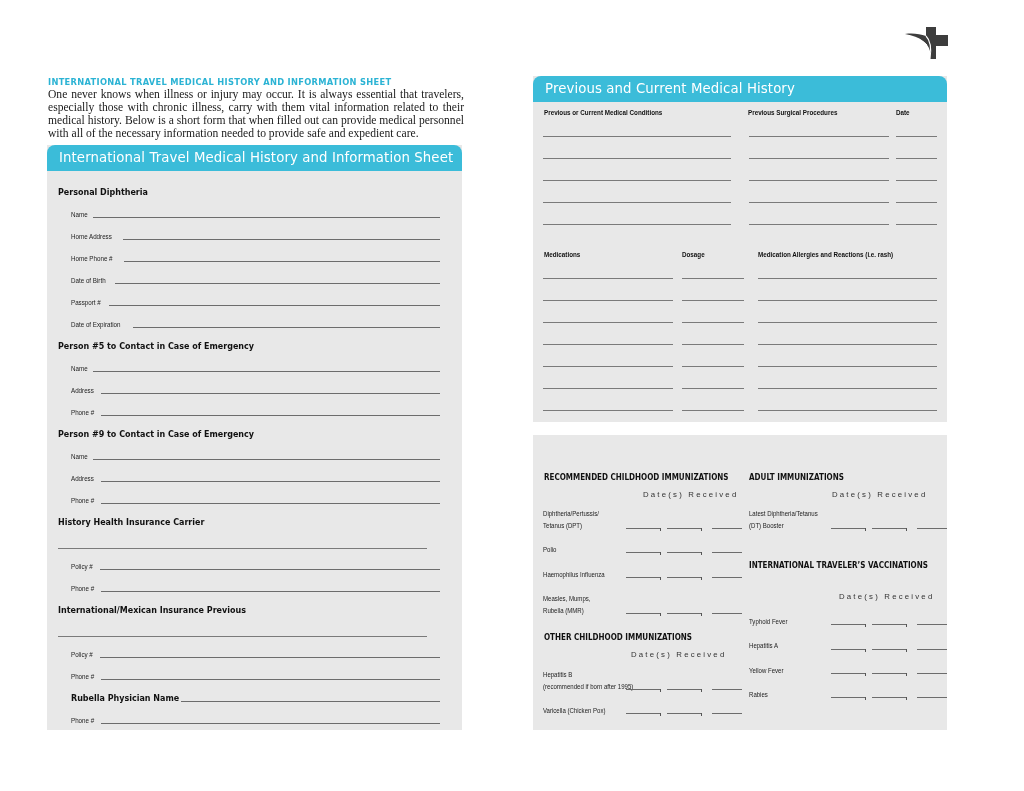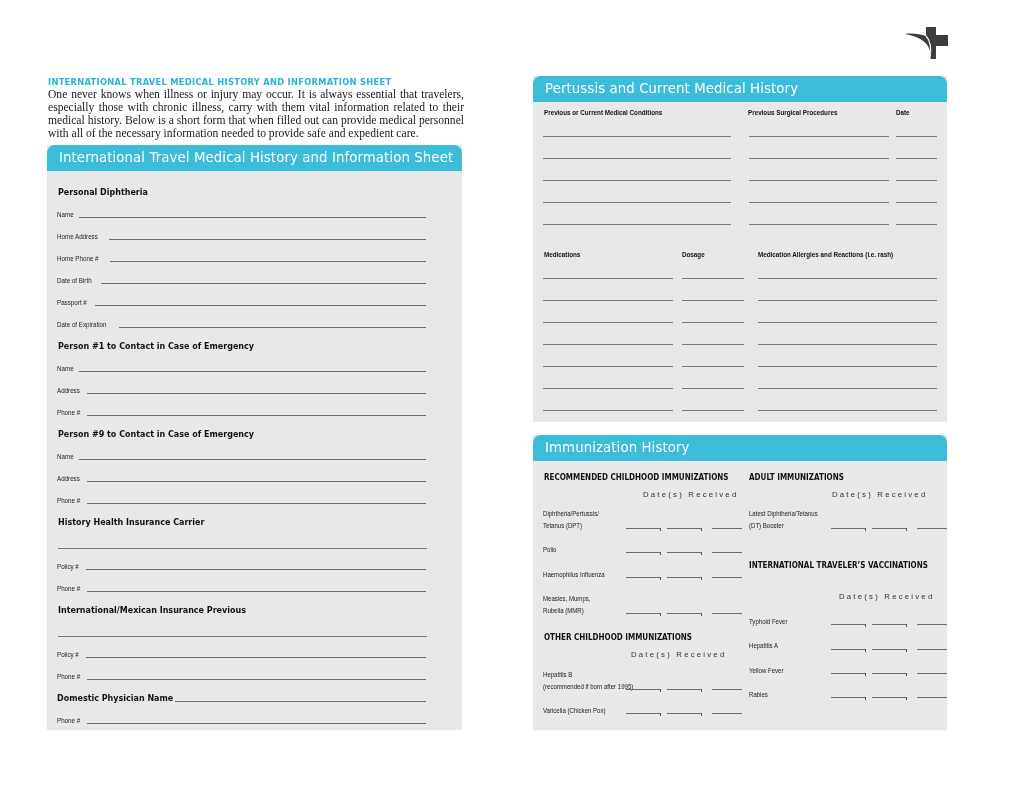--- a/index.html
+++ b/index.html
@@ -13,21 +13,21 @@
   .intro-body { font-family: "Liberation Serif", serif; font-size: 11.6px; line-height: 13px; color: #1a1a1a; text-align: justify; text-align-last: left; }
 
   .panel { position: absolute; background: #e8e8e8; }
   .panel-header { height: 26px; background: #3bbcd9; border-radius: 8px 8px 0 0; color: #ffffff; font-family: "DejaVu Sans", sans-serif; font-size: 13.3px; line-height: 26px; padding-left: 12px; letter-spacing: 0.1px; }
 
   #left-panel { left: 47px; top: 145px; width: 415px; height: 585px; }
   #history-panel { left: 533px; top: 76px; width: 414px; height: 346px; }
   #immun-panel { left: 533px; top: 435px; width: 414px; height: 295px; }
 
   .sec { position: absolute; font-family: "DejaVu Sans", sans-serif; font-weight: bold; font-size: 8px; color: #111; white-space: nowrap; }
-  .frow { position: absolute; left: 10px; width: 369px; height: 10px; display: flex; align-items: flex-end; }
+  .frow { position: absolute; left: 24px; width: 369px; height: 10px; display: flex; align-items: flex-end; }
   .flabel { font-family: "Liberation Sans", sans-serif; font-size: 7.6px; color: #222; white-space: nowrap; transform: scaleX(0.82); transform-origin: left bottom; line-height: 9px; }
   .flabel-bold { font-family: "DejaVu Sans", sans-serif; font-weight: bold; font-size: 8px; color: #111; white-space: nowrap; line-height: 9px; }
   .fline { flex: 1; height: 1px; background: #6c6c6c; margin-left: 2px; margin-bottom: 1px; }
   .hline { position: absolute; height: 1px; background: #7a7a7a; }
 
   .colhead { position: absolute; font-family: "Liberation Sans", sans-serif; font-weight: bold; font-size: 7.4px; color: #111; white-space: nowrap; transform: scaleX(0.85); transform-origin: left top; }
 
   .ihead { position: absolute; font-family: "DejaVu Sans", sans-serif; font-weight: bold; font-size: 8px; color: #111; white-space: nowrap; transform: scaleX(0.9); transform-origin: left top; }
   .dr { position: absolute; font-family: "Liberation Sans", sans-serif; font-size: 7.8px; color: #333; letter-spacing: 2.2px; white-space: nowrap; }
   .ilabel { position: absolute; font-family: "Liberation Sans", sans-serif; font-size: 7.4px; color: #222; line-height: 12px; white-space: nowrap; transform: scaleX(0.82); transform-origin: left top; }
@@ -71,21 +71,21 @@
         <span class="fline"></span>
       </div>
       <div class="frow" style="top: 152px;">
         <span class="flabel">Passport #</span>
         <span class="fline"></span>
       </div>
       <div class="frow" style="top: 174px;">
         <span class="flabel">Date of Expiration</span>
         <span class="fline"></span>
       </div>
-      <div class="sec" style="left: 11px; top: 197px;">Person #1 to Contact in Case of Emergency</div>
+      <div class="sec" style="left: 11px; top: 197px;">Person #5 to Contact in Case of Emergency</div>
       <div class="frow" style="top: 218px;">
         <span class="flabel">Name</span>
         <span class="fline"></span>
       </div>
       <div class="frow" style="top: 240px;">
         <span class="flabel">Address</span>
         <span class="fline"></span>
       </div>
       <div class="frow" style="top: 262px;">
         <span class="flabel">Phone #</span>
@@ -118,32 +118,32 @@
       <div class="hline" style="left: 11px; width: 369px; top: 491px;"></div>
       <div class="frow" style="top: 504px;">
         <span class="flabel">Policy #</span>
         <span class="fline"></span>
       </div>
       <div class="frow" style="top: 526px;">
         <span class="flabel">Phone #</span>
         <span class="fline"></span>
       </div>
       <div class="frow" style="top: 548px;">
-        <span class="flabel-bold">Domestic Physician Name</span>
+        <span class="flabel-bold">Rubella Physician Name</span>
         <span class="fline"></span>
       </div>
       <div class="frow" style="top: 570px;">
         <span class="flabel">Phone #</span>
         <span class="fline"></span>
       </div>
     </div>
 </div>
 
 <div class="panel" id="history-panel">
-  <div class="panel-header">Pertussis and Current Medical History</div>
+  <div class="panel-header">Previous and Current Medical History</div>
   <div class="colhead" style="left:11px;top:32px;">Previous or Current Medical Conditions</div>
   <div class="colhead" style="left:215px;top:32px;">Previous Surgical Procedures</div>
   <div class="colhead" style="left:363px;top:32px;">Date</div>
   <div class="colhead" style="left:11px;top:174px;">Medications</div>
   <div class="colhead" style="left:149px;top:174px;">Dosage</div>
   <div class="colhead" style="left:225px;top:174px;">Medication Allergies and Reactions (i.e. rash)</div>
   <div id="history-lines">
       <div class="hline" style="left: 10px; width: 188px; top: 60px;"></div>
       <div class="hline" style="left: 216px; width: 140px; top: 60px;"></div>
       <div class="hline" style="left: 363px; width: 41px; top: 60px;"></div>
@@ -177,21 +177,20 @@
       <div class="hline" style="left: 10px; width: 130px; top: 312px;"></div>
       <div class="hline" style="left: 149px; width: 62px; top: 312px;"></div>
       <div class="hline" style="left: 225px; width: 179px; top: 312px;"></div>
       <div class="hline" style="left: 10px; width: 130px; top: 334px;"></div>
       <div class="hline" style="left: 149px; width: 62px; top: 334px;"></div>
       <div class="hline" style="left: 225px; width: 179px; top: 334px;"></div>
     </div>
 </div>
 
 <div class="panel" id="immun-panel">
-  <div class="panel-header">Immunization History</div>
 
   <div class="ihead" style="left:11px;top:38px;">RECOMMENDED CHILDHOOD IMMUNIZATIONS</div>
   <div class="dr" style="left:110px;top:55px;">Date(s) Received</div>
 
   <div class="ihead" style="left:11px;top:198px;">OTHER CHILDHOOD IMMUNIZATIONS</div>
   <div class="dr" style="left:98px;top:215px;">Date(s) Received</div>
 
   <div class="ihead" style="left:216px;top:38px;">ADULT IMMUNIZATIONS</div>
   <div class="dr" style="left:299px;top:55px;">Date(s) Received</div>
 

